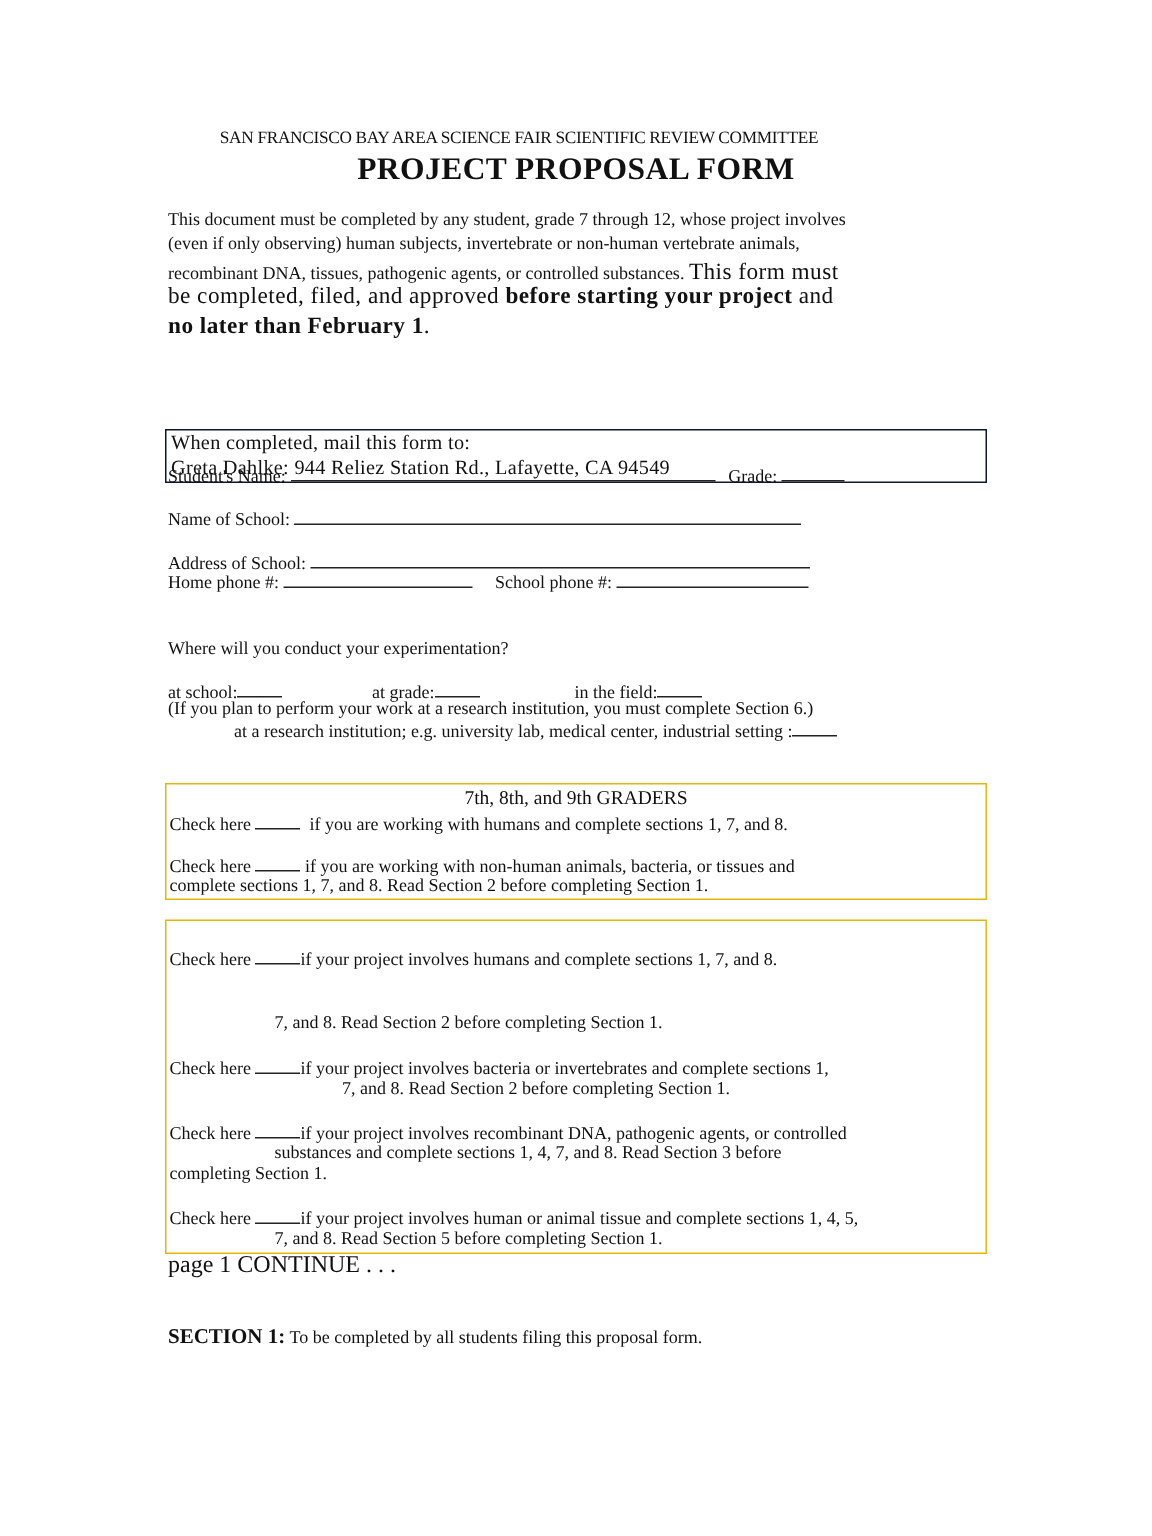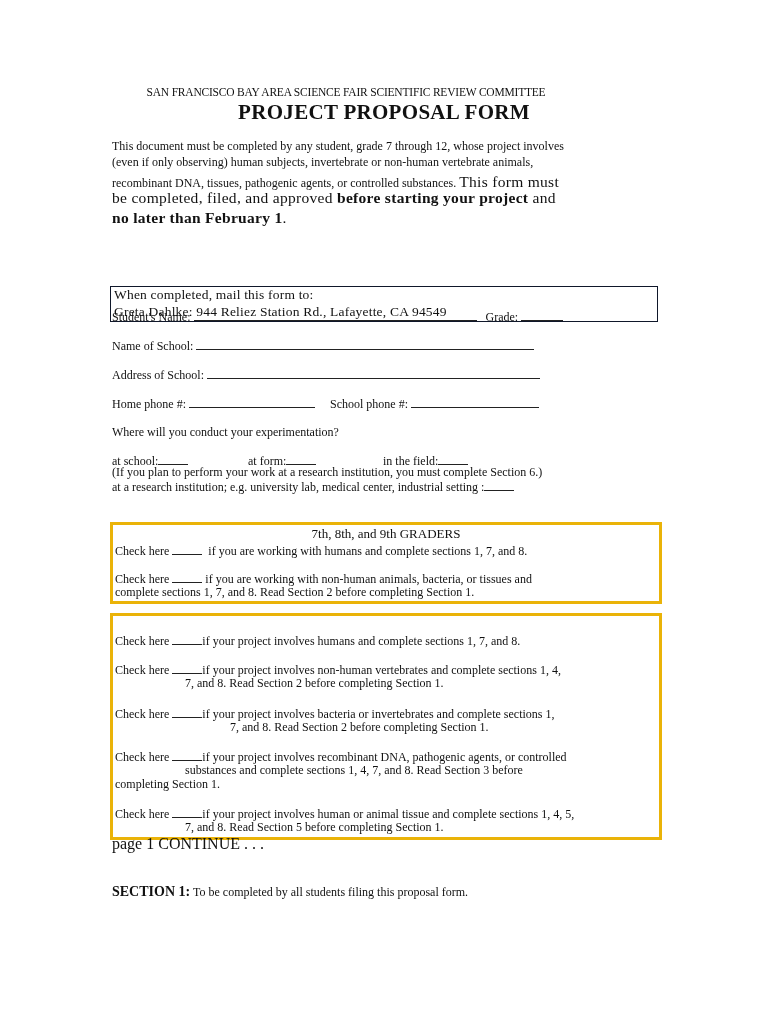--- a/index.html
+++ b/index.html
@@ -6,21 +6,21 @@
   body { width: 768px; height: 1024px; position: relative; overflow: hidden;
          font-family: "Liberation Serif", "DejaVu Serif", serif; color: #111; }
   .abs { position: absolute; white-space: nowrap; }
   .committee { left: 0; width: 692px; top: 86px; text-align: center; font-size: 11.5px; letter-spacing: -0.2px; }
   .title { left: 0; width: 768px; top: 100px; text-align: center; font-size: 21px; font-weight: bold; letter-spacing: 0.3px; }
   .big-line { left: 112px; font-size: 15.5px; letter-spacing: 0.3px; }
   .mail-box { position: absolute; left: 110px; top: 243px; width: 546px; height: 34px; border: 1px solid #0f172a; margin-top: 43px; }
   .mail-line { font-size: 13.5px; left: 3px; letter-spacing: 0.2px; }
   .field { left: 112px; font-size: 12px; }
   .blank { display: inline-block; border-bottom: 1px solid #222; height: 11px; vertical-align: baseline; }
-  .box { position: absolute; left: 110px; width: 546px; border: 3px solid #eab308; }
+  .box { position: absolute; left: 110px; width: 546px; border: 1px solid #eab308; }
   .box-title { left: 0; width: 546px; text-align: center; font-size: 13px; }
   .box-line { left: 2px; font-size: 12px; }
   .ind1 { left: 72px; }
   .ind2 { left: 117px; }
   .foot { left: 112px; font-size: 16px; }
   .section { left: 112px; top: 884px; font-size: 12px; }
   .section b { font-size: 14px; }
 </style>
 </head>
 <body>
@@ -53,37 +53,37 @@
   <span class="blank" style="width:42px;"></span>
 </div>
 <div class="abs field" style="top:338px;">
   <span>Name of School:</span>
   <span class="blank" style="width:338px;"></span>
 </div>
 <div class="abs field" style="top:367px;">
   <span>Address of School:</span>
   <span class="blank" style="width:333px;"></span>
 </div>
-<div class="abs field" style="top:396px;">
+<div class="abs field" style="top:380px;">
   <span>Home phone #:</span>
   <span class="blank" style="width:126px;"></span>
   <span style="margin-left:12px;">School phone #:</span>
   <span class="blank" style="width:128px;"></span>
 </div>
 <div class="abs field" style="top:425px;">Where will you conduct your experimentation?</div>
 <div class="abs field" style="top:453px;">
   <span>at school:</span><span class="blank" style="width:30px;"></span>
 </div>
 <div class="abs field" style="top:453px;left:248px;">
-  <span>at form:</span><span class="blank" style="width:30px;"></span>
+  <span>at grade:</span><span class="blank" style="width:30px;"></span>
 </div>
 <div class="abs field" style="top:453px;left:383px;">
   <span>in the field:</span><span class="blank" style="width:30px;"></span>
 </div>
-<div class="abs field" style="top:479px;">
+<div class="abs field" style="top:479px;margin-left:44px;">
   <span>at a research institution; e.g. university lab, medical center, industrial setting :</span><span class="blank" style="width:30px;"></span>
 </div>
 <div class="abs field" style="top:465px;text-align:right;">(If you plan to perform your work at a research institution, you must complete Section 6.)</div>
 
 <div class="box" style="top:522px;height:76px;">
   <div class="abs box-title" style="top:1px;">7th, 8th, and 9th GRADERS</div>
   <div class="abs box-line" style="top:18px;">
     <span>Check here</span>
     <span class="blank" style="width:30px;"></span>
     <span style="margin-left:3px;">if you are working with humans and complete sections 1, 7, and 8.</span>
@@ -96,24 +96,20 @@
   <div class="abs box-line" style="top:60px;">complete sections 1, 7, and 8.  Read Section 2 before completing Section 1.</div>
 </div>
 
 <div class="box" style="top:613px;height:221px;">
 
   <div class="abs box-line" style="top:17px;">
     <span>Check here</span>
     <span class="blank" style="width:30px;"></span><span>if your project involves humans and complete sections 1, 7, and 8.</span>
   </div>
 
-  <div class="abs box-line" style="top:46px;">
-    <span>Check here</span>
-    <span class="blank" style="width:30px;"></span><span>if your project involves non-human vertebrates and complete sections 1, 4,</span>
-  </div>
   <div class="abs box-line ind1" style="top:60px;">7, and 8.  Read Section 2 before completing Section 1.</div>
 
   <div class="abs box-line" style="top:90px;">
     <span>Check here</span>
     <span class="blank" style="width:30px;"></span><span>if your project involves bacteria or invertebrates and complete sections 1,</span>
   </div>
   <div class="abs box-line ind2" style="top:104px;">7, and 8.  Read Section 2 before completing Section 1.</div>
 
   <div class="abs box-line" style="top:133px;">
     <span>Check here</span>

